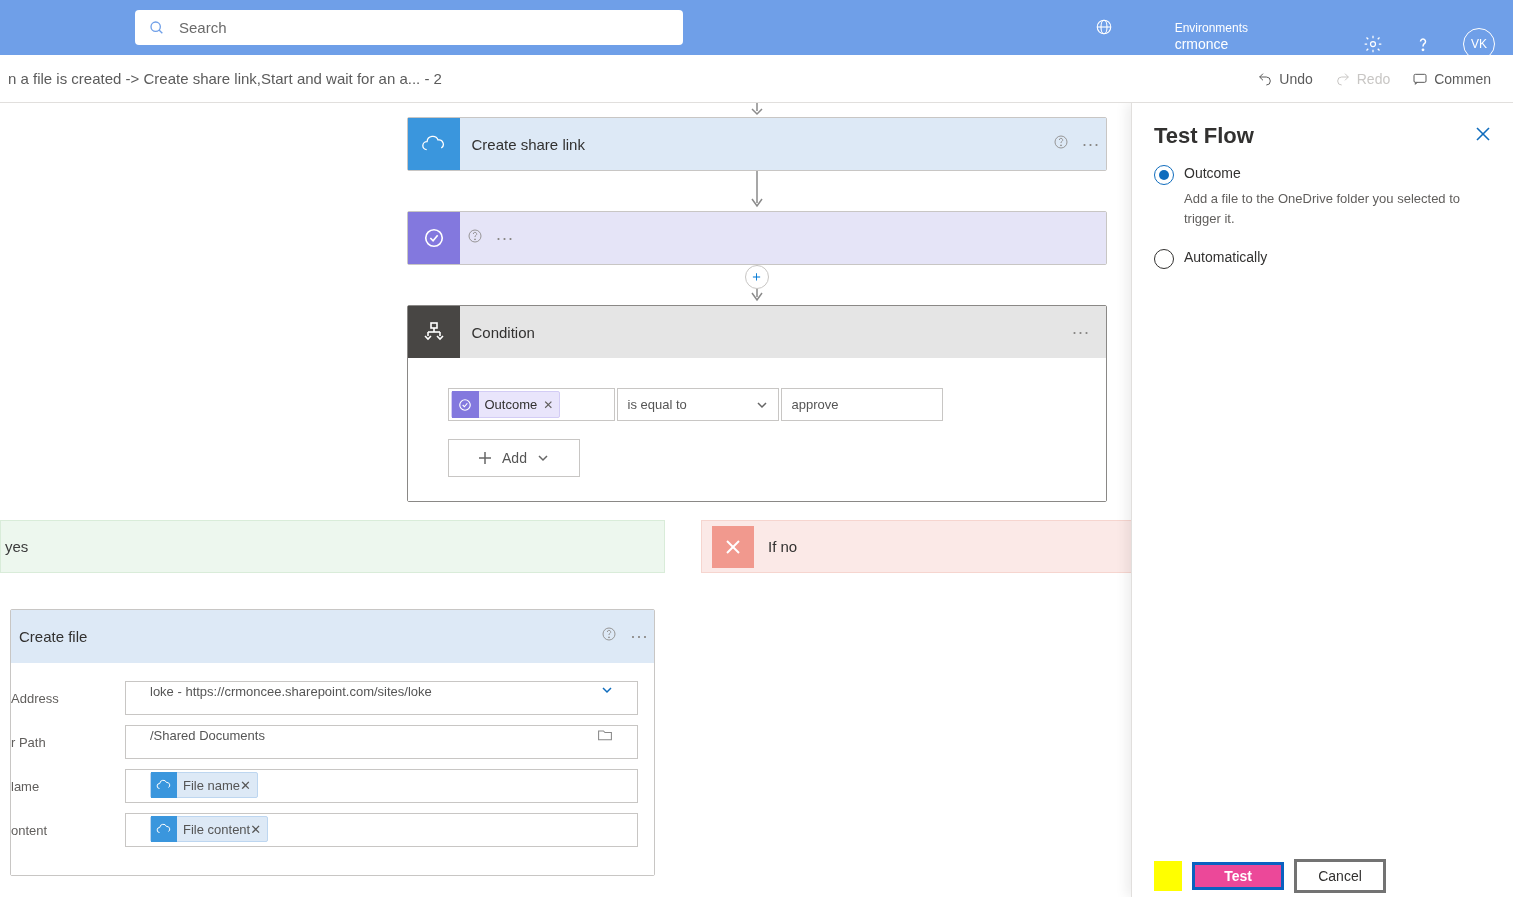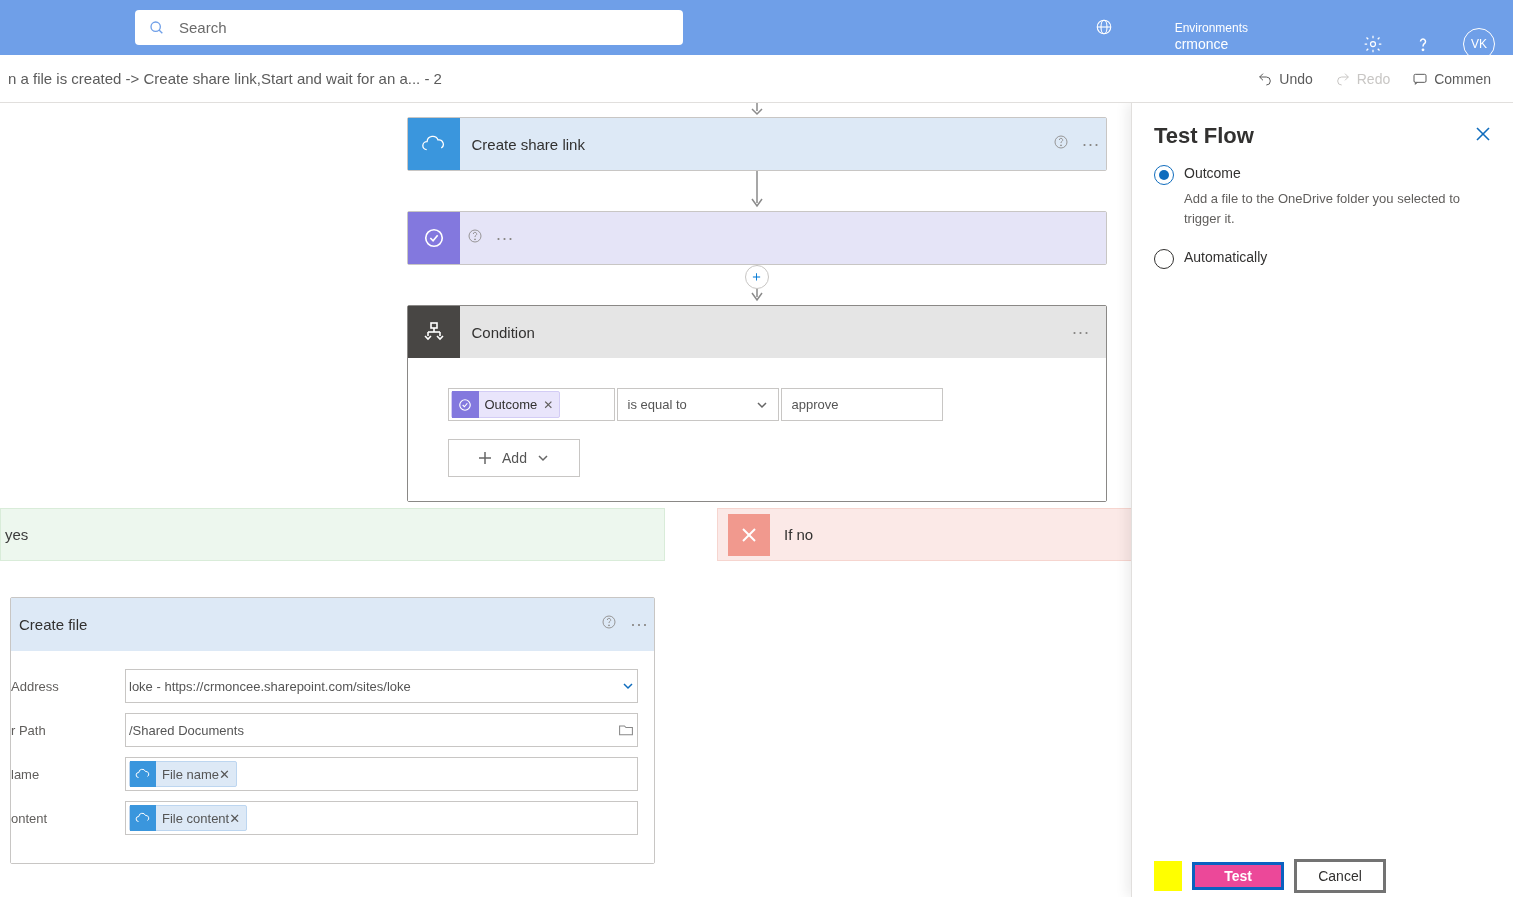--- a/index.html
+++ b/index.html
@@ -44,35 +44,35 @@
   .condition-body{background:#fff;padding:30px 40px 24px}
   .cond-row{display:flex;gap:2px}
   .token-field{border:1px solid #c8c6c4;height:33px;display:flex;align-items:center;padding:2px;width:167px}
   .token{display:flex;align-items:center;background:#e9e5fb;border:1px solid #d3ccf5;border-radius:2px;height:27px;font-size:13px;padding-right:6px}
   .token .t-icon{width:27px;height:27px;background:#8378de;display:flex;align-items:center;justify-content:center;margin-right:6px}
   .token .t-x{margin-left:6px;color:#605e5c;cursor:pointer;font-size:12px}
   .select-field{border:1px solid #c8c6c4;height:33px;width:162px;display:flex;align-items:center;justify-content:space-between;padding:0 10px;font-size:13px;color:#555}
   .text-field{border:1px solid #c8c6c4;height:33px;width:162px;padding:0 10px;font-size:13px;color:#555;display:flex;align-items:center}
   .add-btn{margin-top:18px;border:1px solid #c8c6c4;height:38px;width:132px;display:flex;align-items:center;justify-content:center;gap:10px;color:#555;font-size:14px}
   
-  .branches{display:flex;margin-top:6px;gap:52px;align-items:flex-start}
+  .branches{display:flex;margin-top:18px;gap:36px;align-items:flex-start}
   .branch{flex:1}
   .branch-header{height:53px;display:flex;align-items:center;padding-left:6px;font-size:15px}
   .yes-header{background:#edf7ee;color:#3c3c3c;border:1px solid #d9ecd9;max-width:665px}
   .no-header{background:#fbe9e7;border:1px solid #f6d5cf;display:flex;align-items:center;gap:14px}
   .no-icon{width:42px;height:42px;background:#f1998e;display:flex;align-items:center;justify-content:center;margin-left:4px}
   .add-action{color:#0f6cbd;display:flex;align-items:center;gap:8px;font-size:14px;margin-top:110px;float:right;margin-right:4px}
   
   .file-card{margin-top:36px;max-width:645px;border:1px solid #c8c6c4}
   .file-card .card-header{background:#dde9f6;height:53px}
   .file-card .title{padding-left:8px}
   .file-body{padding:18px 0 18px 0;background:#fff}
   .form-row{display:flex;align-items:center;margin-bottom:10px}
   .form-row label{width:114px;font-size:13px;color:#605e5c;text-align:left;padding-left:0;white-space:nowrap;overflow:hidden}
-  .form-row .control{flex:1;margin-right:16px;border:1px solid #c8c6c4;min-height:34px;display:flex;align-items:center;padding:2px 3px;font-size:13px;color:#555;position:relative}
+  .form-row .control{flex:1;margin-right:16px;border:1px solid #c8c6c4;min-height:34px;display:flex;align-items:flex-start;padding:2px 24px;font-size:13px;color:#555;position:relative}
   .form-row .control .chev{margin-left:auto;color:#0f6cbd}
   .blue-token{display:flex;align-items:center;background:#dde9f6;border:1px solid #bdd6f0;border-radius:2px;height:26px;font-size:13px;padding-right:6px}
   .blue-token .bt-icon{width:26px;height:26px;background:#3a96dd;margin-right:6px;display:flex;align-items:center;justify-content:center}
   
   .panel{position:absolute;top:0;right:0;width:382px;height:100%;background:#fff;border-left:1px solid #e1dfdd;box-shadow:-4px 0 12px rgba(0,0,0,.08);display:flex;flex-direction:column}
   .panel-head{display:flex;justify-content:space-between;align-items:center;padding:20px 22px 6px}
   .panel-head h2{margin:0;font-size:22px;font-weight:600;color:#323130}
   .panel-close{color:#0f6cbd;font-size:16px;cursor:pointer}
   .panel-body{padding:10px 22px;flex:1}
   .radio-row{display:flex;gap:10px;margin-bottom:4px}

